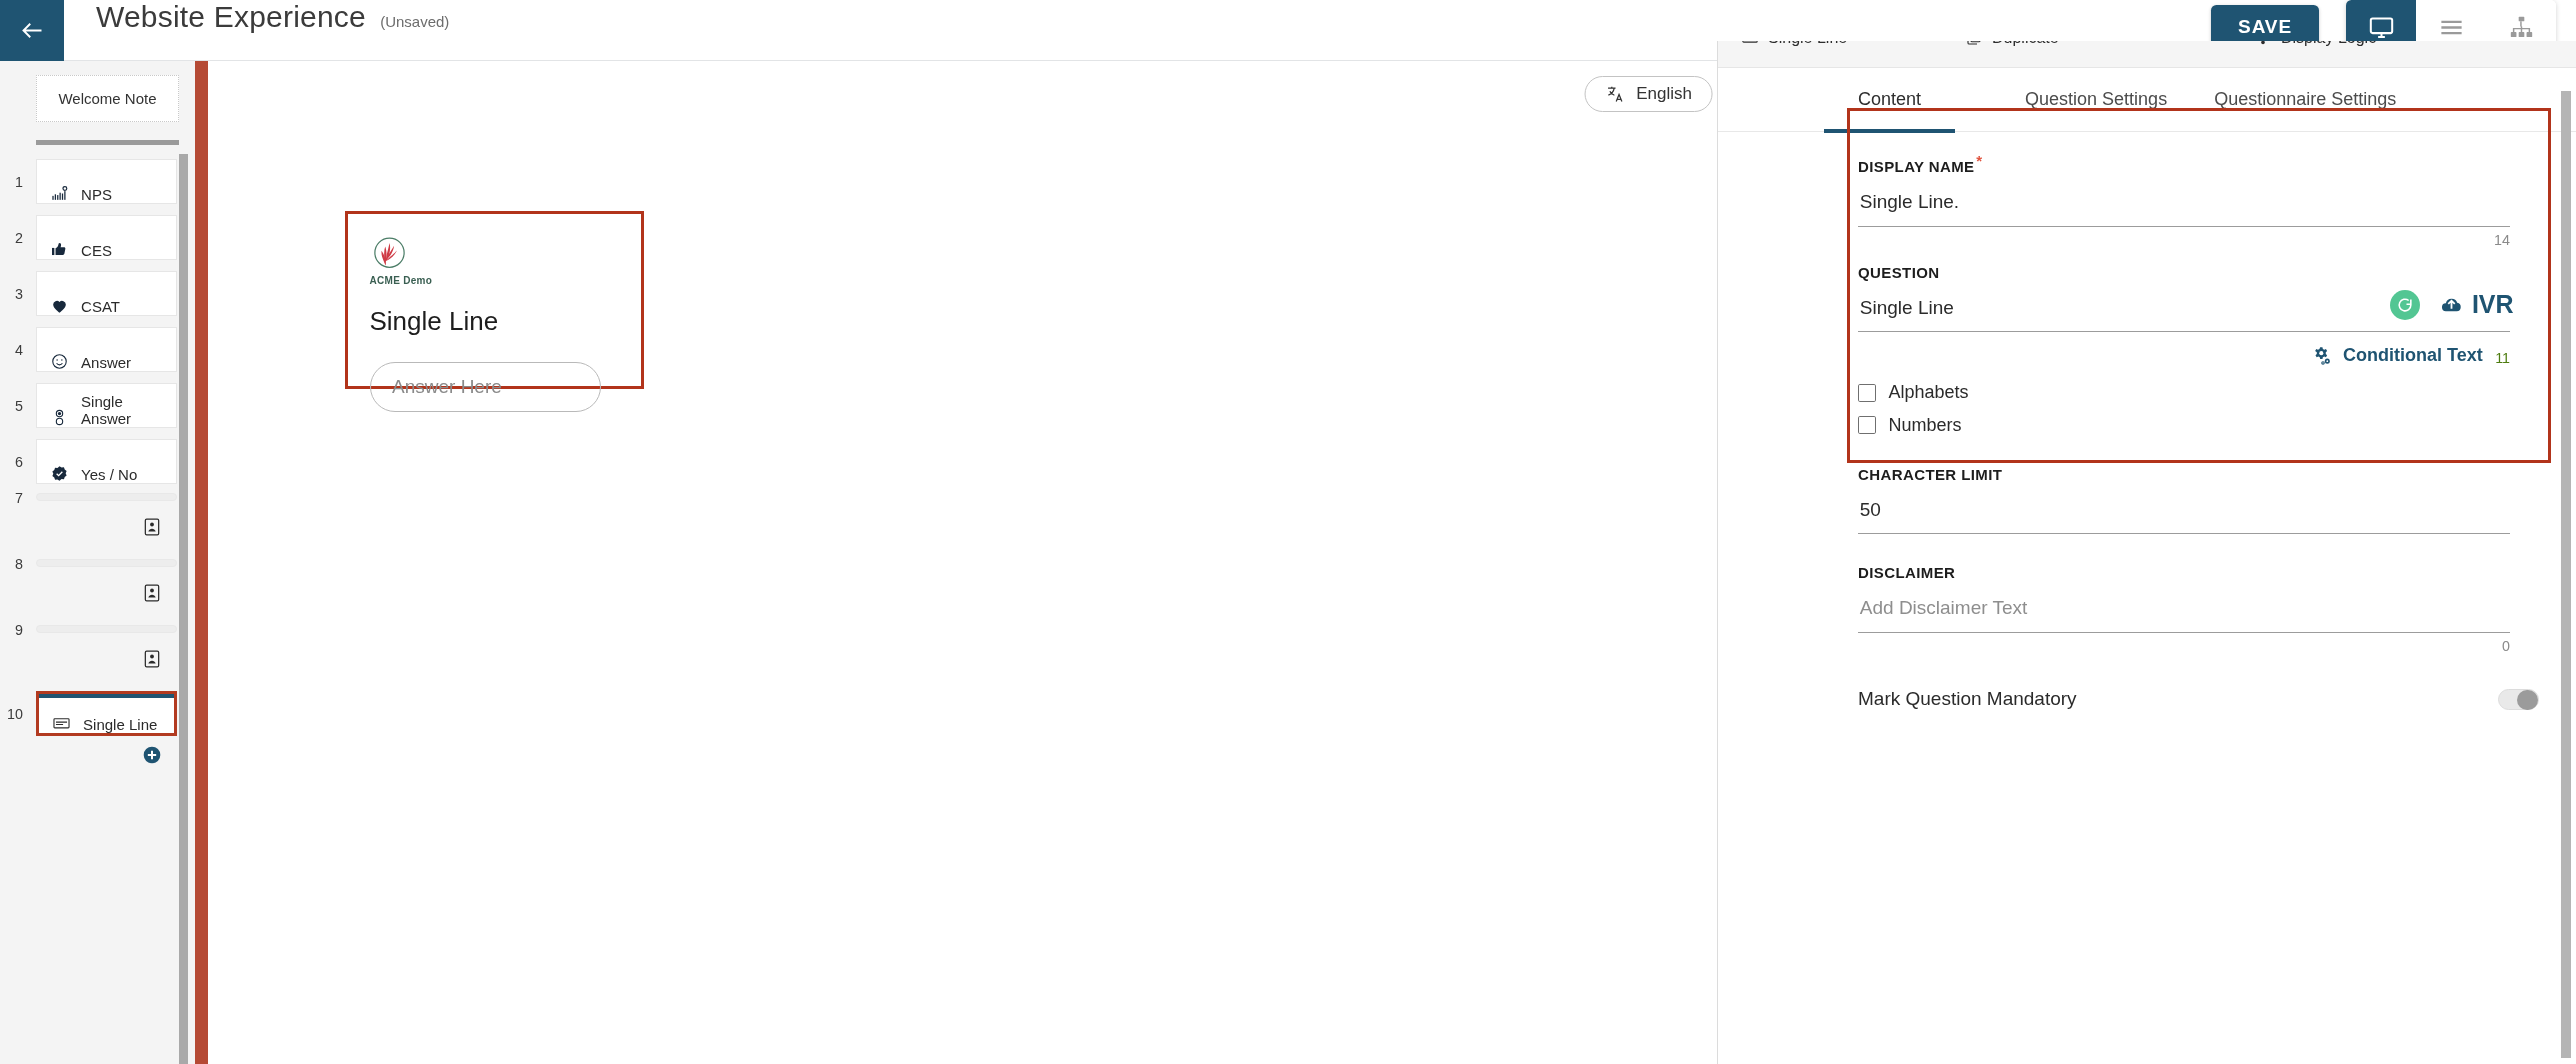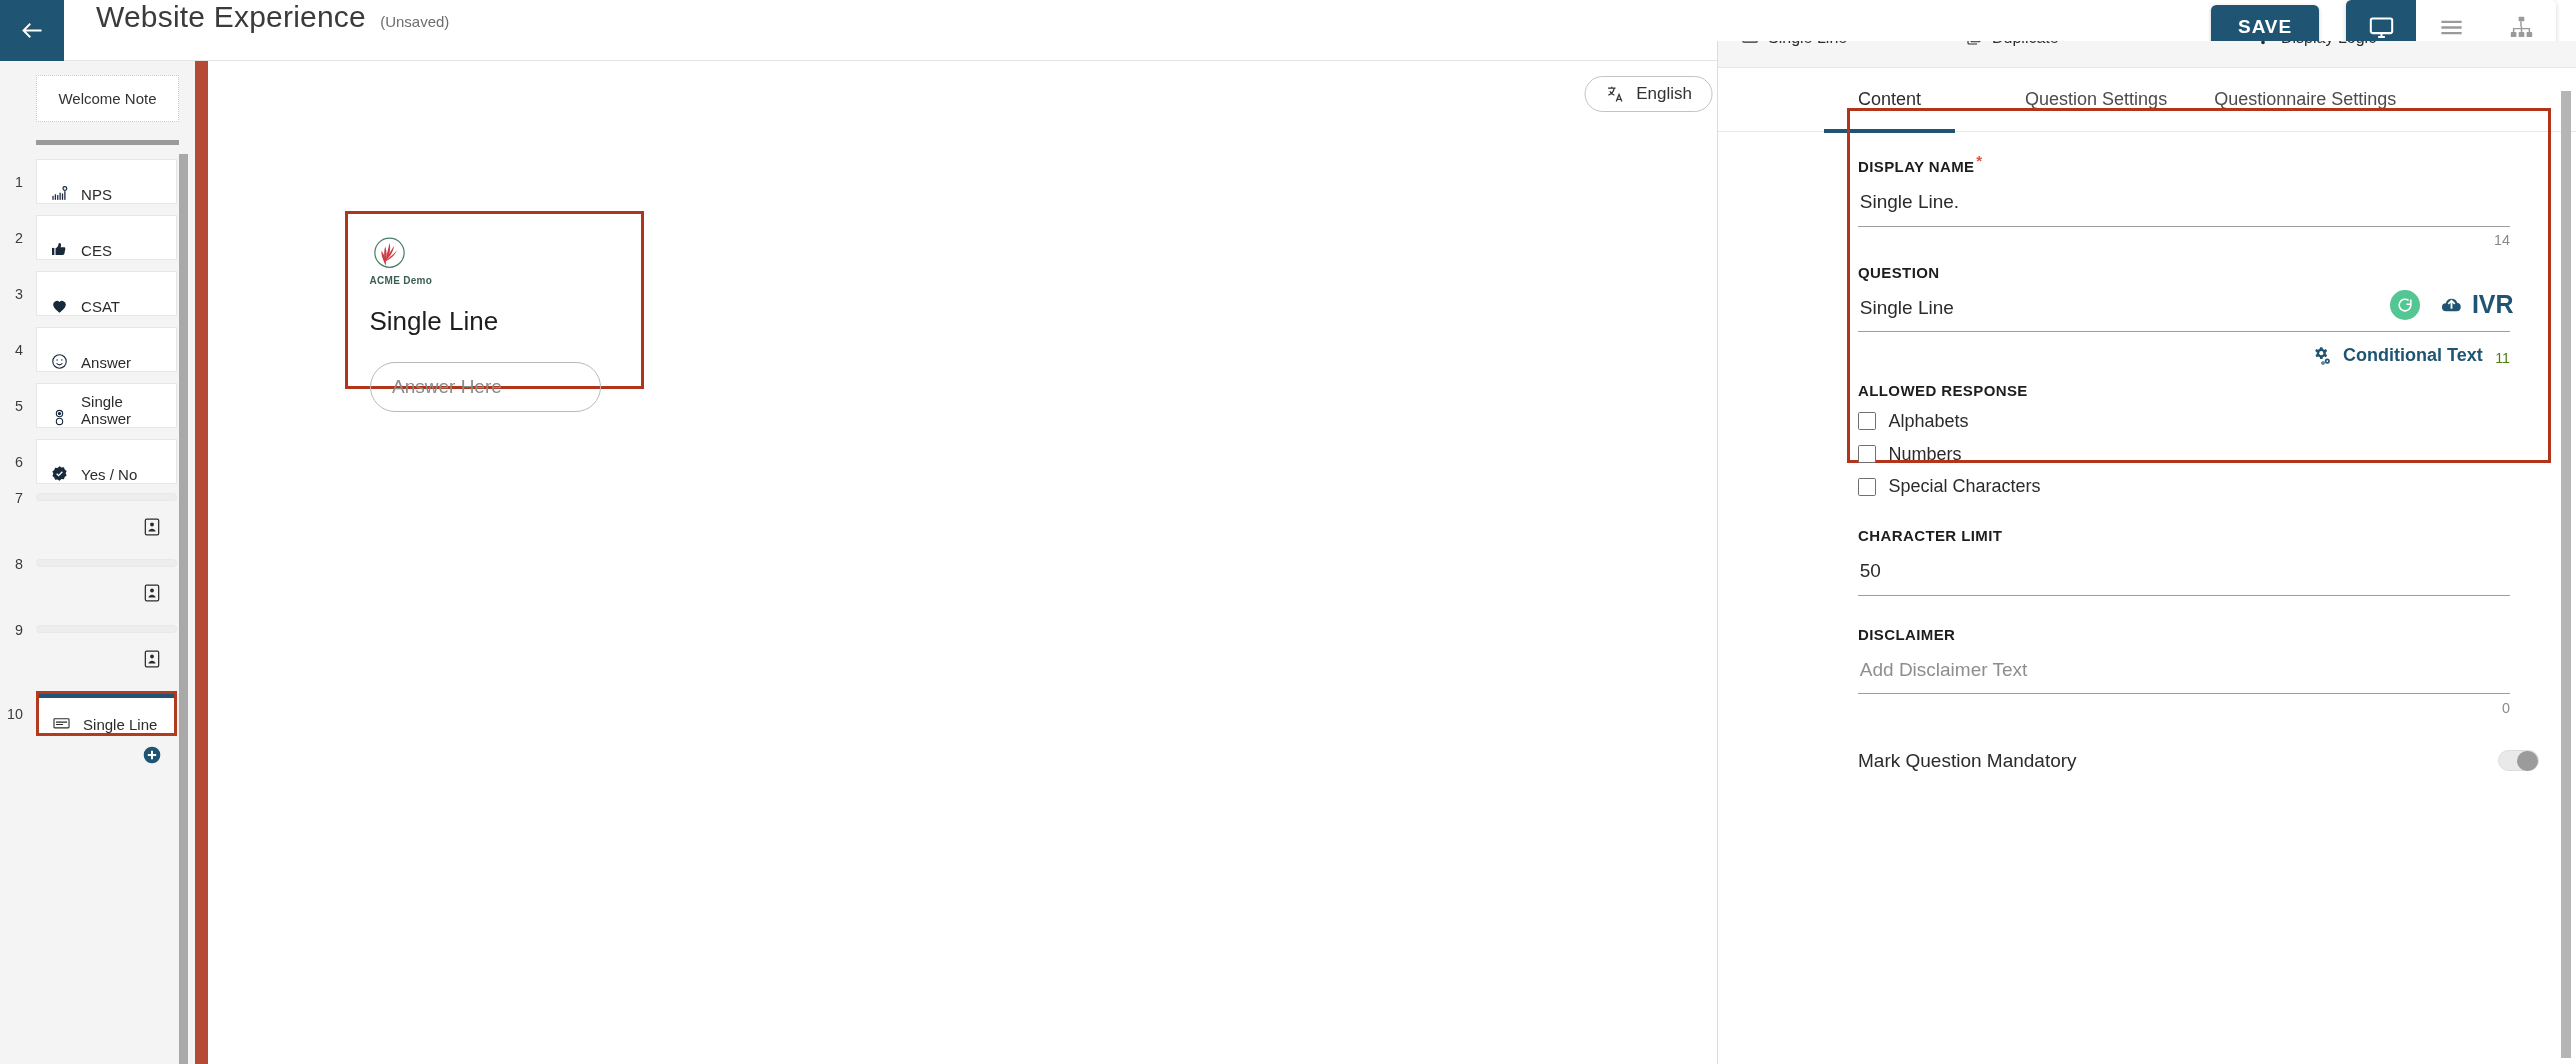--- a/index.html
+++ b/index.html
@@ -529,32 +529,27 @@
               <circle cx="13.4" cy="20" r="2"></circle>
                 <circle cx="13.4" cy="20" r=".7" fill="#ffffff"></circle>
             </svg>
             <span>Conditional Text</span>
           </span>
           <span class="cond-count">11</span>
         </div>
       </div>
 
       <div class="mt18">
-        <div class="field-label">ALLOWED RESPONSE</div>
         <div class="cb-row">
           <span class="cb-box"></span>
           <span>Alphabets</span>
         </div>
         <div class="cb-row">
           <span class="cb-box"></span>
           <span>Numbers</span>
-        </div>
-        <div class="cb-row">
-          <span class="cb-box"></span>
-          <span>Special Characters</span>
         </div>
       </div>
 
       <div class="mt34">
         <div class="field-label">CHARACTER LIMIT</div>
         <div class="field-value">50</div>
       </div>
 
       <div class="mt34">
         <div class="field-label">DISCLAIMER</div>

